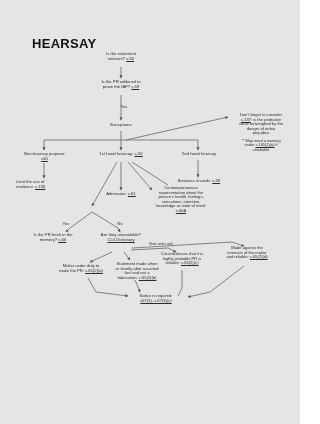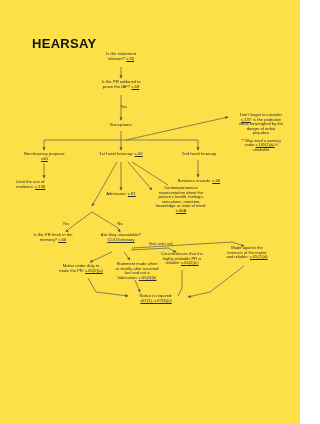--- a/index.html
+++ b/index.html
@@ -5,21 +5,21 @@
   html,body{margin:0;padding:0;background:#ffffff;}
   body{
     font-family:"Liberation Sans", sans-serif;
     color:#1b1b1b;
     -webkit-font-smoothing:none;
   }
   #page{
     position:relative;
     width:300px;
     height:424px;
-    background:#fde047;
+    background:#e5e5e5;
     overflow:hidden;
   }
   #svg-layer{
     position:absolute;
     left:0; top:0;
     width:300px; height:424px;
     pointer-events:none;
   }
   .node{
     position:absolute;

